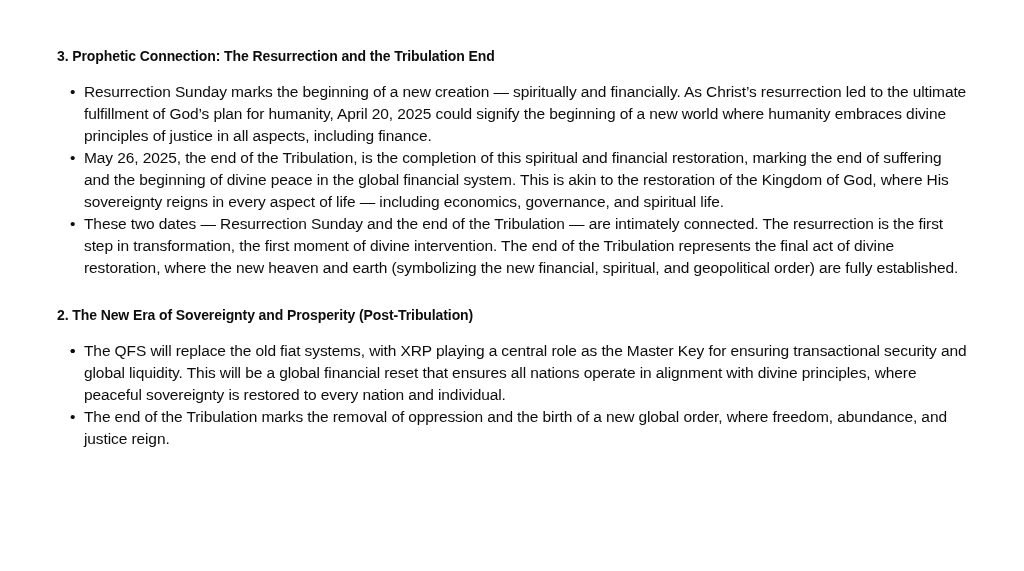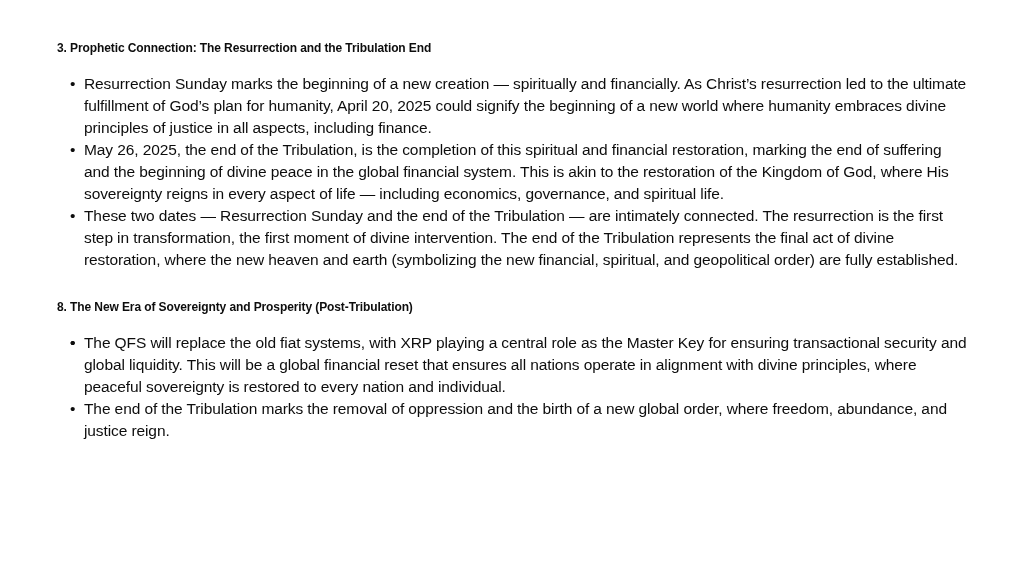--- a/index.html
+++ b/index.html
@@ -17,24 +17,24 @@
   }
   .page {
     box-sizing: border-box;
     padding: 37px 55px 0 57px;
     width: 1024px;
   }
   .content {
     max-width: 912px;
   }
   h3.section-heading {
-    font-size: 12px;
+    font-size: 14px;
     font-weight: 700;
     line-height: 22px;
-    margin: 0 0 14px 0;
+    margin: 8px 0 14px 0;
     color: #0d0d0d;
     letter-spacing: -0.1px;
   }
   ul.bullet-list {
     margin: 0 0 25px 0;
     padding: 0 0 0 27px;
     list-style: none;
   }
   ul.bullet-list li {
     position: relative;
@@ -73,21 +73,21 @@
           <span>May 26, 2025, the end of the Tribulation, is the completion of this spiritual and financial restoration, marking the end of suffering and the beginning of divine peace in the global financial system. This is akin to the restoration of the Kingdom of God, where His sovereignty reigns in every aspect of life — including economics, governance, and spiritual life.</span>
         </li>
         <li>
           <span class="bullet-dot">•</span>
           <span>These two dates — Resurrection Sunday and the end of the Tribulation — are intimately connected. The resurrection is the first step in transformation, the first moment of divine intervention. The end of the Tribulation represents the final act of divine restoration, where the new heaven and earth (symbolizing the new financial, spiritual, and geopolitical order) are fully established.</span>
         </li>
       </ul>
     </section>
 
     <section>
-      <h3 class="section-heading">8. The New Era of Sovereignty and Prosperity (Post-Tribulation)</h3>
+      <h3 class="section-heading">2. The New Era of Sovereignty and Prosperity (Post-Tribulation)</h3>
       <ul class="bullet-list">
         <li>
           <span class="bullet-dot">•</span>
         </li>
         <li>
           <span class="bullet-dot">•</span>
           <span>The QFS will replace the old fiat systems, with XRP playing a central role as the Master Key for ensuring transactional security and global liquidity. This will be a global financial reset that ensures all nations operate in alignment with divine principles, where peaceful sovereignty is restored to every nation and individual.</span>
         </li>
         <li>
           <span class="bullet-dot">•</span>

